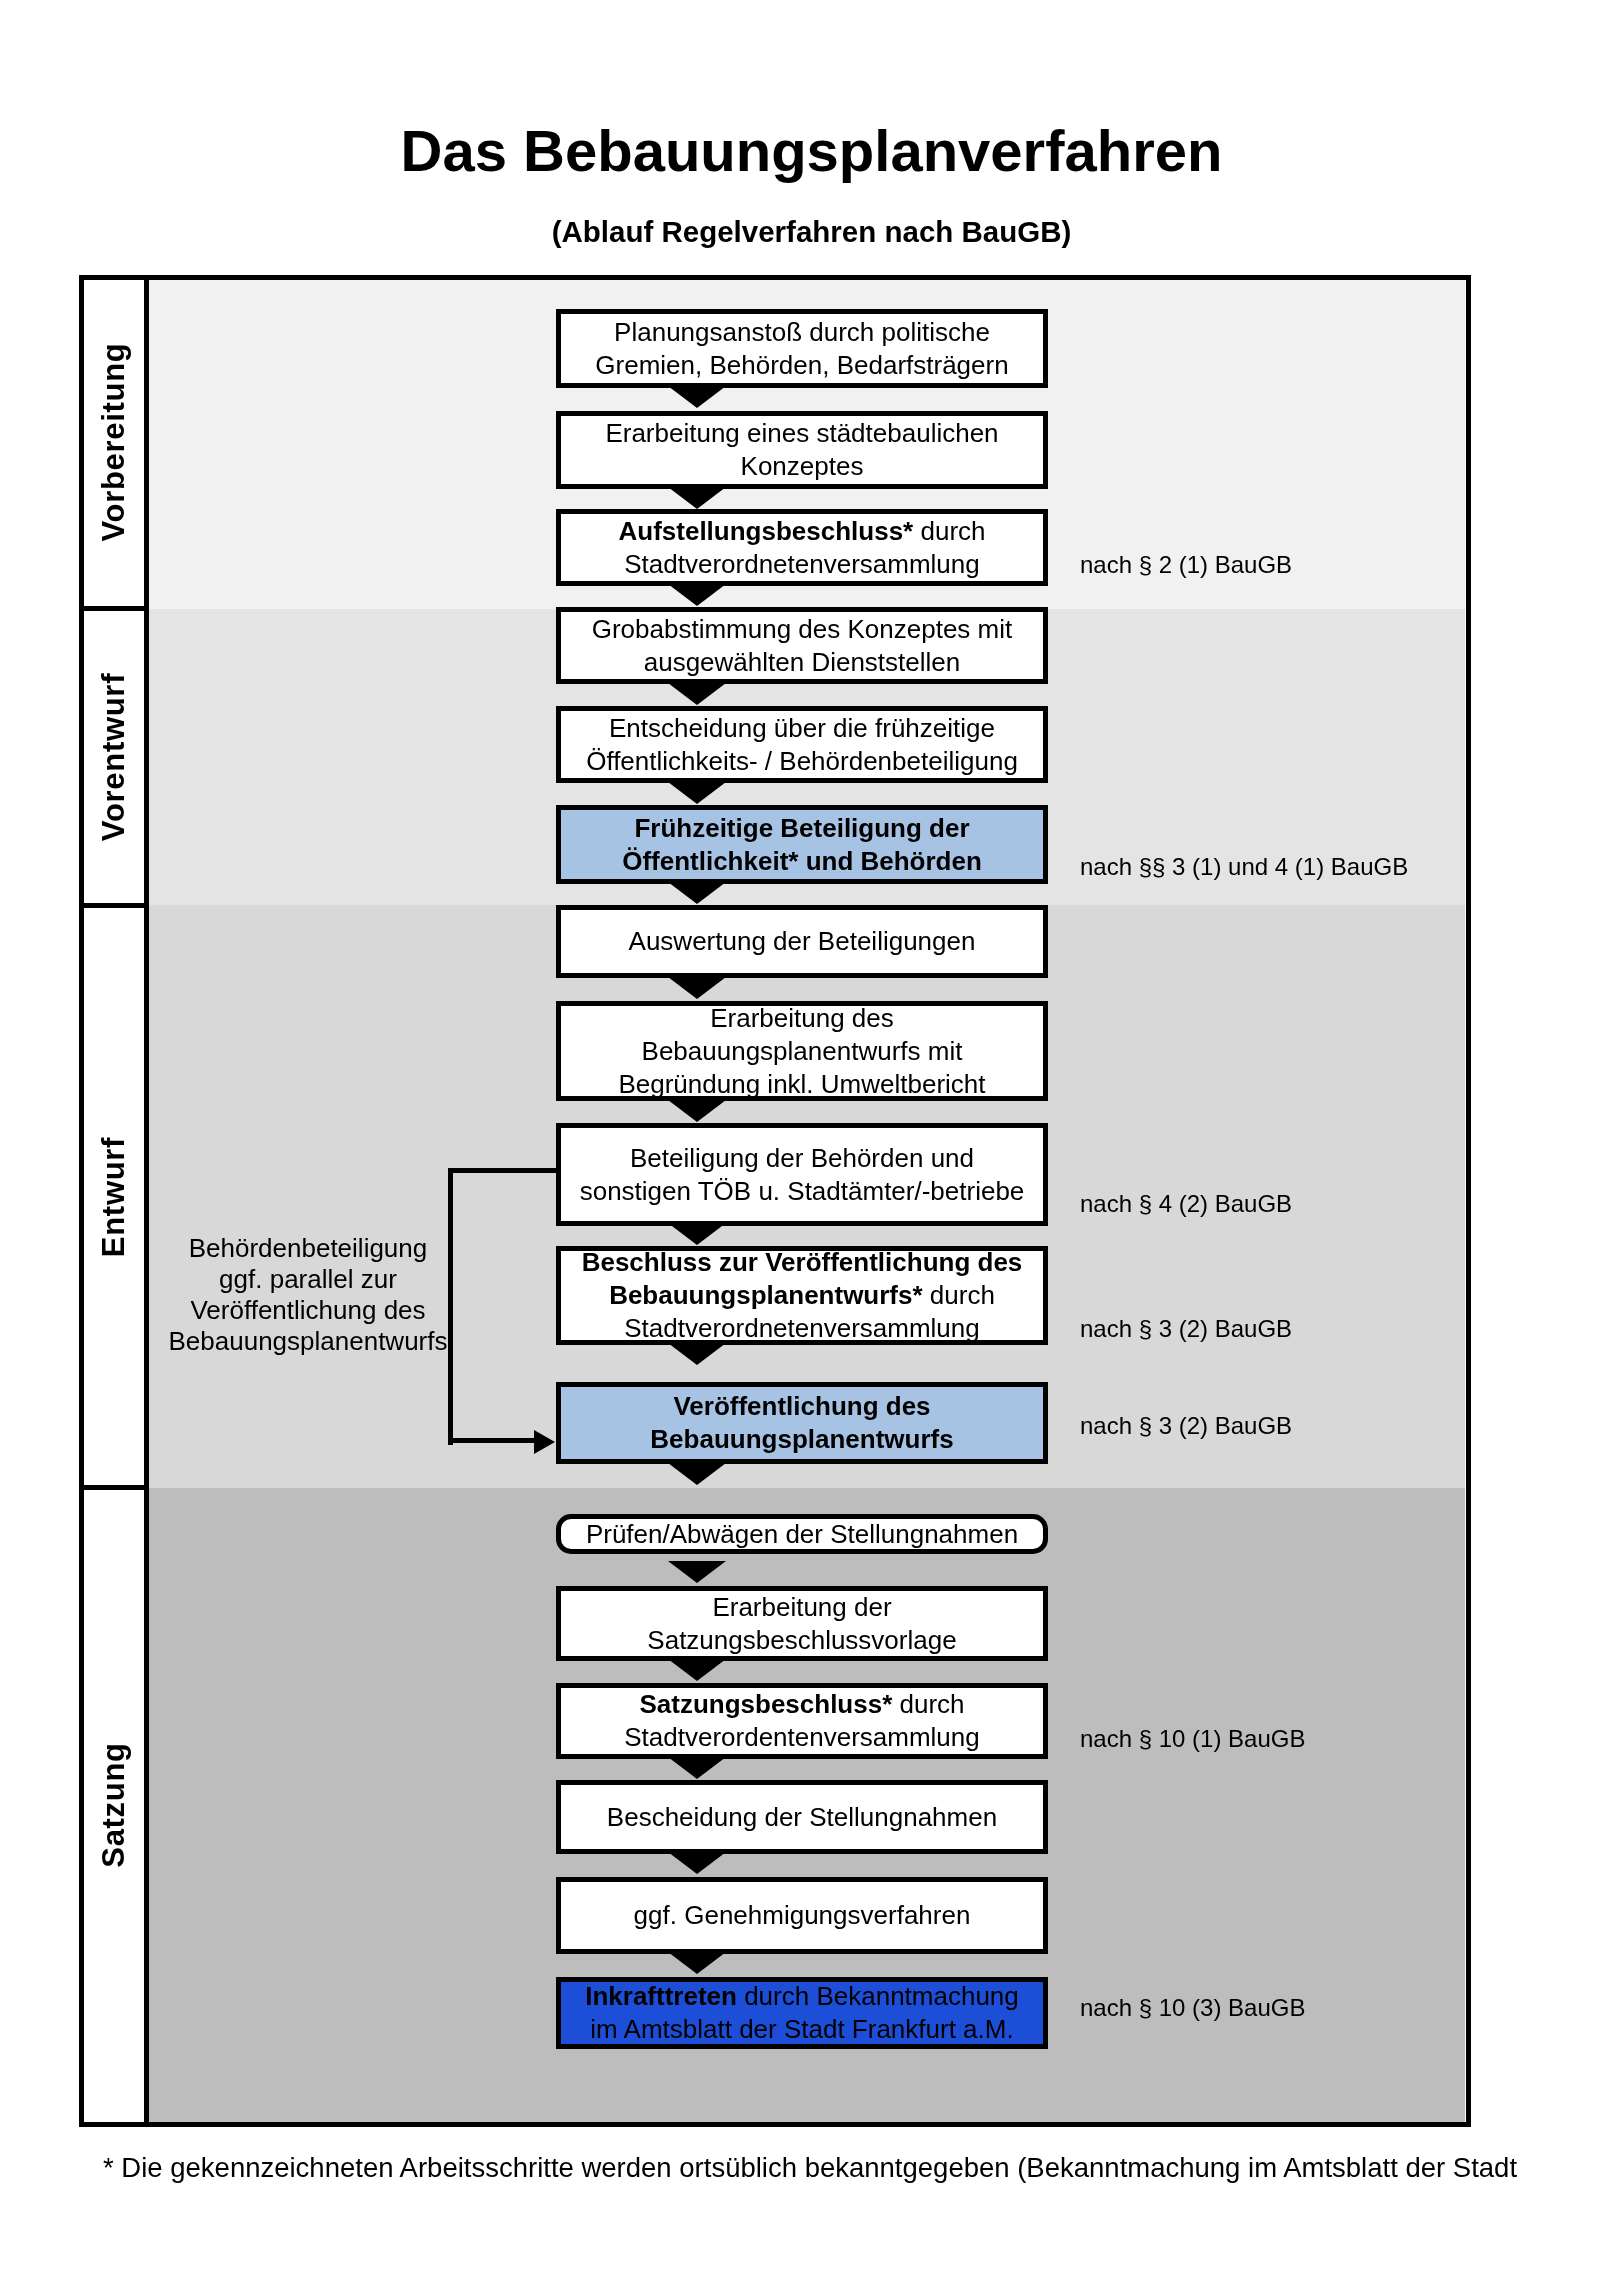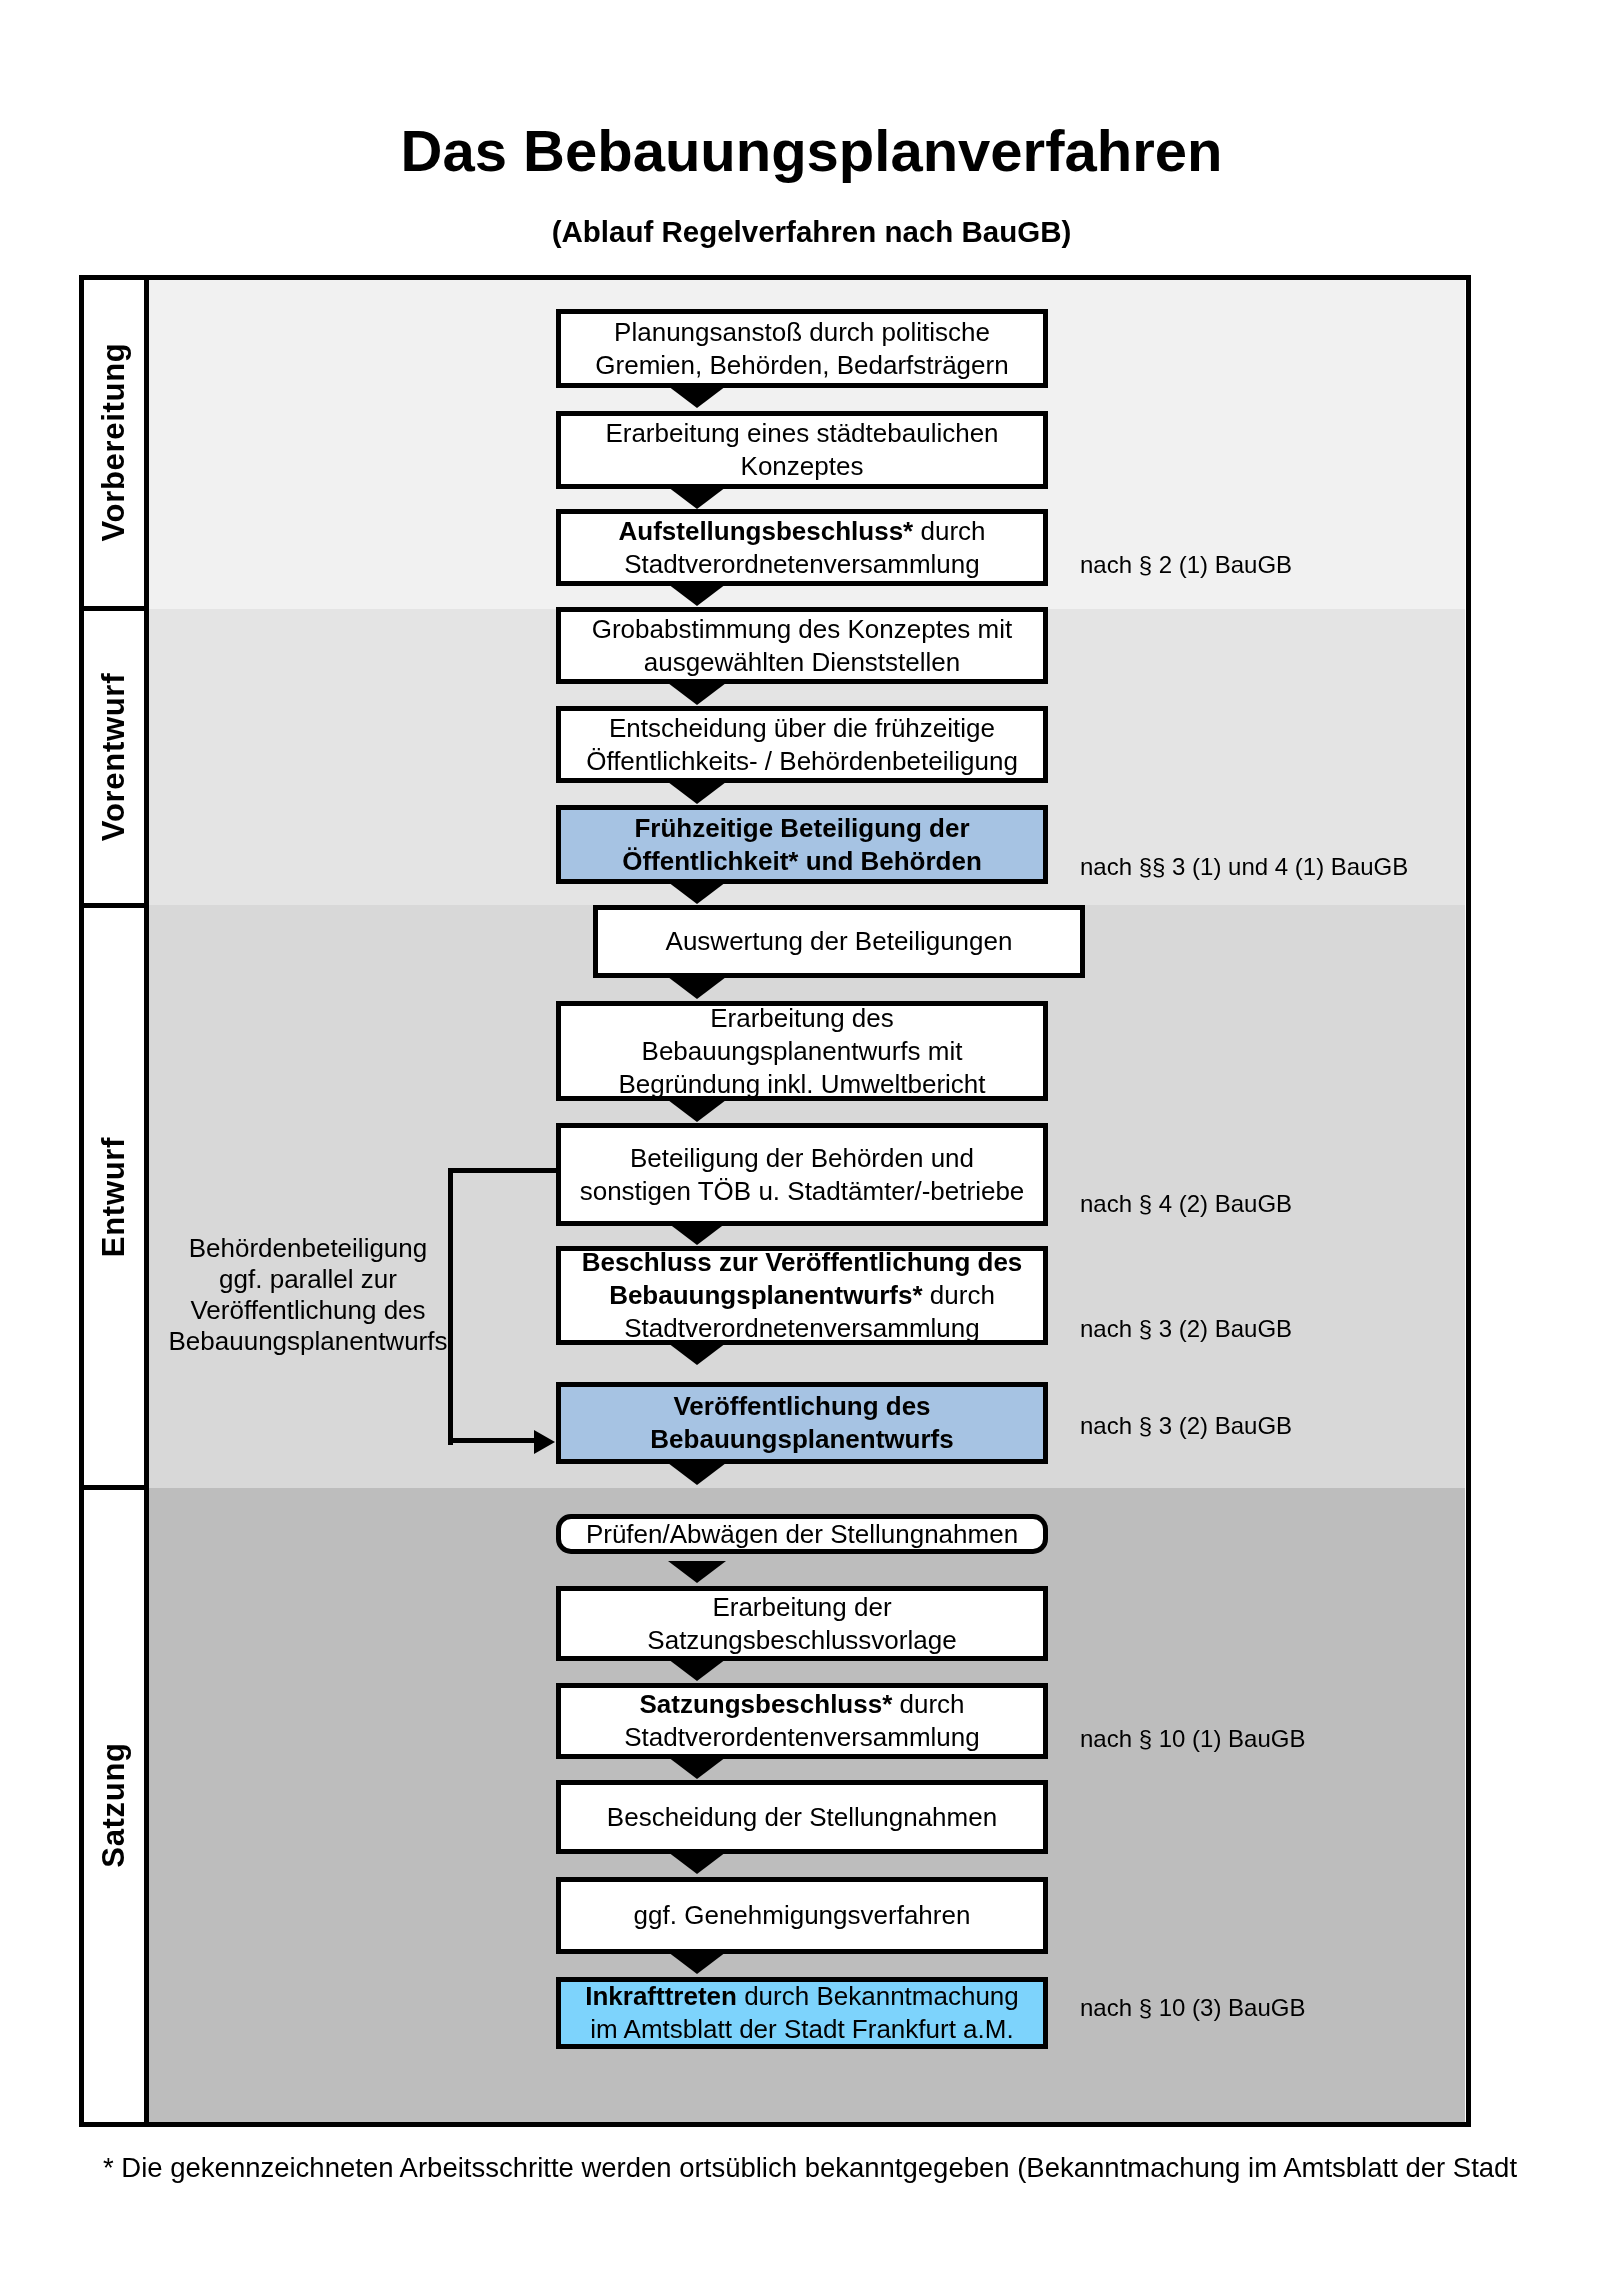--- a/index.html
+++ b/index.html
@@ -112,21 +112,21 @@
       <div class="step" style="top: 706px; height: 77px;">
         <div><span>Entscheidung über die frühzeitige</span></div>
         <div><span>Öffentlichkeits- / Behördenbeteiligung</span></div>
       </div>
       <div class="arrow" style="top: 782px;"></div>
       <div class="step" style="top: 805px; height: 79px; background: rgb(166, 195, 227);">
         <div><span class="b">Frühzeitige Beteiligung der</span></div>
         <div><span class="b">Öffentlichkeit* und Behörden</span></div>
       </div>
       <div class="arrow" style="top: 882px;"></div>
-      <div class="step" style="top: 905px; height: 73px; margin-left: 37px;">
+      <div class="step" style="top: 905px; height: 73px;">
         <div><span>Auswertung der Beteiligungen</span></div>
       </div>
       <div class="arrow" style="top: 977px;"></div>
       <div class="step" style="top: 1001px; height: 100px;">
         <div><span>Erarbeitung des</span></div>
         <div><span>Bebauungsplanentwurfs mit</span></div>
         <div><span>Begründung inkl. Umweltbericht</span></div>
       </div>
       <div class="arrow" style="top: 1100px;"></div>
       <div class="step" style="top: 1123px; height: 103px;">
@@ -160,21 +160,21 @@
       </div>
       <div class="arrow" style="top: 1757px;"></div>
       <div class="step" style="top: 1780px; height: 74px;">
         <div><span>Bescheidung der Stellungnahmen</span></div>
       </div>
       <div class="arrow" style="top: 1852px;"></div>
       <div class="step" style="top: 1877px; height: 77px;">
         <div><span>ggf. Genehmigungsverfahren</span></div>
       </div>
       <div class="arrow" style="top: 1952px;"></div>
-      <div class="step" style="top: 1977px; height: 72px; background: #7dd3fc;">
+      <div class="step" style="top: 1977px; height: 72px; background: #1d4ed8;">
         <div><span class="b">Inkrafttreten</span><span> durch Bekanntmachung</span></div>
         <div><span>im Amtsblatt der Stadt Frankfurt a.M.</span></div>
       </div>
     </div>
   <div id="rightnotes">
       <div class="rightnote" style="top: 549px;">nach § 2 (1) BauGB</div>
       <div class="rightnote" style="top: 851px;">nach §§ 3 (1) und 4 (1) BauGB</div>
       <div class="rightnote" style="top: 1188px;">nach § 4 (2) BauGB</div>
       <div class="rightnote" style="top: 1313px;">nach § 3 (2) BauGB</div>
       <div class="rightnote" style="top: 1410px;">nach § 3 (2) BauGB</div>

